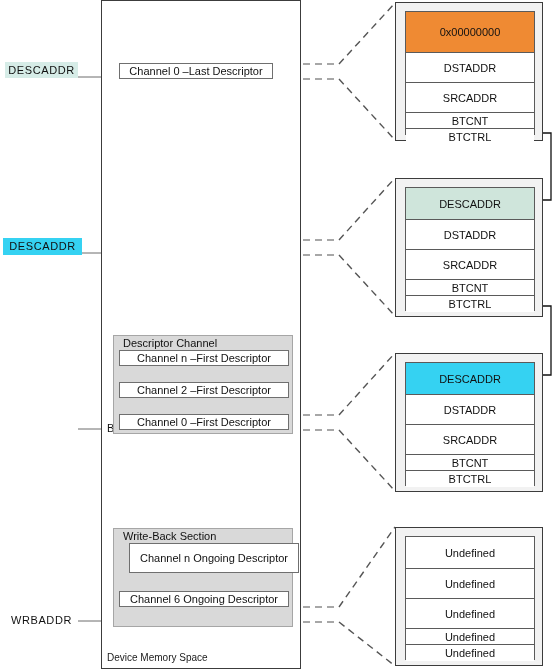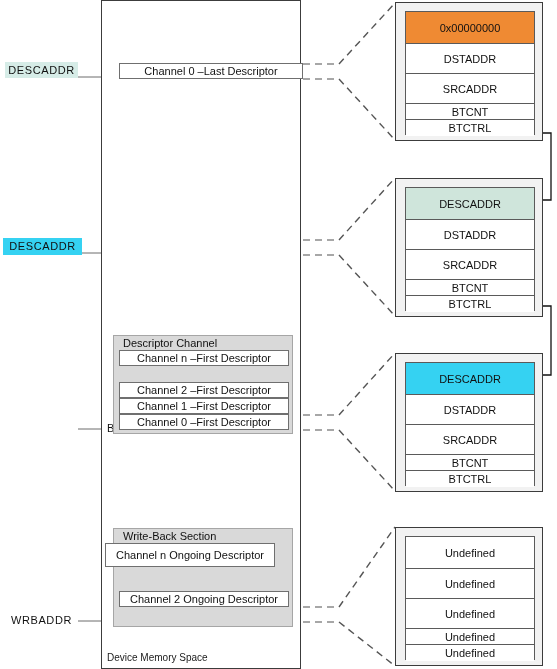--- a/index.html
+++ b/index.html
@@ -168,38 +168,37 @@
   <div class="abs memspace-label" style="left:107px; top:652px;">Device Memory Space</div>
 
   <div class="abs addr-tag hl-mint" style="left:5px; top:62px; width:73px; height:16px;">DESCADDR</div>
 
   <div class="abs addr-tag hl-cyan" style="left:3px; top:238px; width:79px; height:17px;">DESCADDR</div>
 
   <div class="abs addr-tag plain" style="left:5px; top:612px; width:73px; height:16px;">WRBADDR</div>
 
   <div class="abs clip-text" style="left:107px; top:422px; width:7px; height:14px;">B</div>
 
-  <div class="abs desc-box" style="left:119px; top:63px; width:184px; height:16px;">Channel 0 –Last Descriptor</div>
+  <div class="abs desc-box" style="left:119px; top:63px; width:154px; height:16px;">Channel 0 –Last Descriptor</div>
 
 
   <div class="abs section-panel" style="left:113px; top:335px; width:180px; height:99px;"></div>
   <div class="abs section-title" style="left:123px; top:337px;">Descriptor Channel</div>
   <div class="abs section-row" style="left:119px; top:350px; width:170px; height:16px;">Channel n –First Descriptor</div>
   <div class="abs section-row" style="left:119px; top:382px; width:170px; height:16px;">Channel 2 –First Descriptor</div>
-  <div class="abs section-row" style="left:119px; top:398px; width:170px; height:16px;">Channel 1 –First Descriptor</div>
   <div class="abs section-row" style="left:119px; top:414px; width:170px; height:16px;">Channel 0 –First Descriptor</div>
 
   <div class="abs section-panel" style="left:113px; top:528px; width:180px; height:99px;"></div>
   <div class="abs section-title" style="left:123px; top:530px;">Write-Back Section</div>
-  <div class="abs section-row" style="left:105px; top:543px; width:170px; height:24px;">Channel n Ongoing Descriptor</div>
-  <div class="abs section-row" style="left:119px; top:591px; width:170px; height:16px;">Channel 2 Ongoing Descriptor</div>
+  <div class="abs section-row" style="left:129px; top:543px; width:170px; height:30px;">Channel n Ongoing Descriptor</div>
+  <div class="abs section-row" style="left:119px; top:591px; width:170px; height:16px;">Channel 6 Ongoing Descriptor</div>
 
   <div class="abs reg-outer" style="left:395px; top:2px; width:148px; height:139px;">
     <div class="reg-inner" style="position:absolute; left:9px; top:8px; width:130px; height:124px;">
-      <div class="reg-cell fill-orange" style="height:32px;">0x00000000</div>
+      <div class="reg-cell fill-orange" style="height:41px;">0x00000000</div>
       <div class="reg-cell" style="height:30px;">DSTADDR</div>
       <div class="reg-cell" style="height:30px;">SRCADDR</div>
       <div class="reg-cell" style="height:16px;">BTCNT</div>
       <div class="reg-cell" style="height:16px;">BTCTRL</div>
     </div>
   </div>
 
   <div class="abs reg-outer" style="left:395px; top:178px; width:148px; height:139px;">
     <div class="reg-inner" style="position:absolute; left:9px; top:8px; width:130px; height:124px;">
       <div class="reg-cell fill-mint" style="height:32px;">DESCADDR</div>

